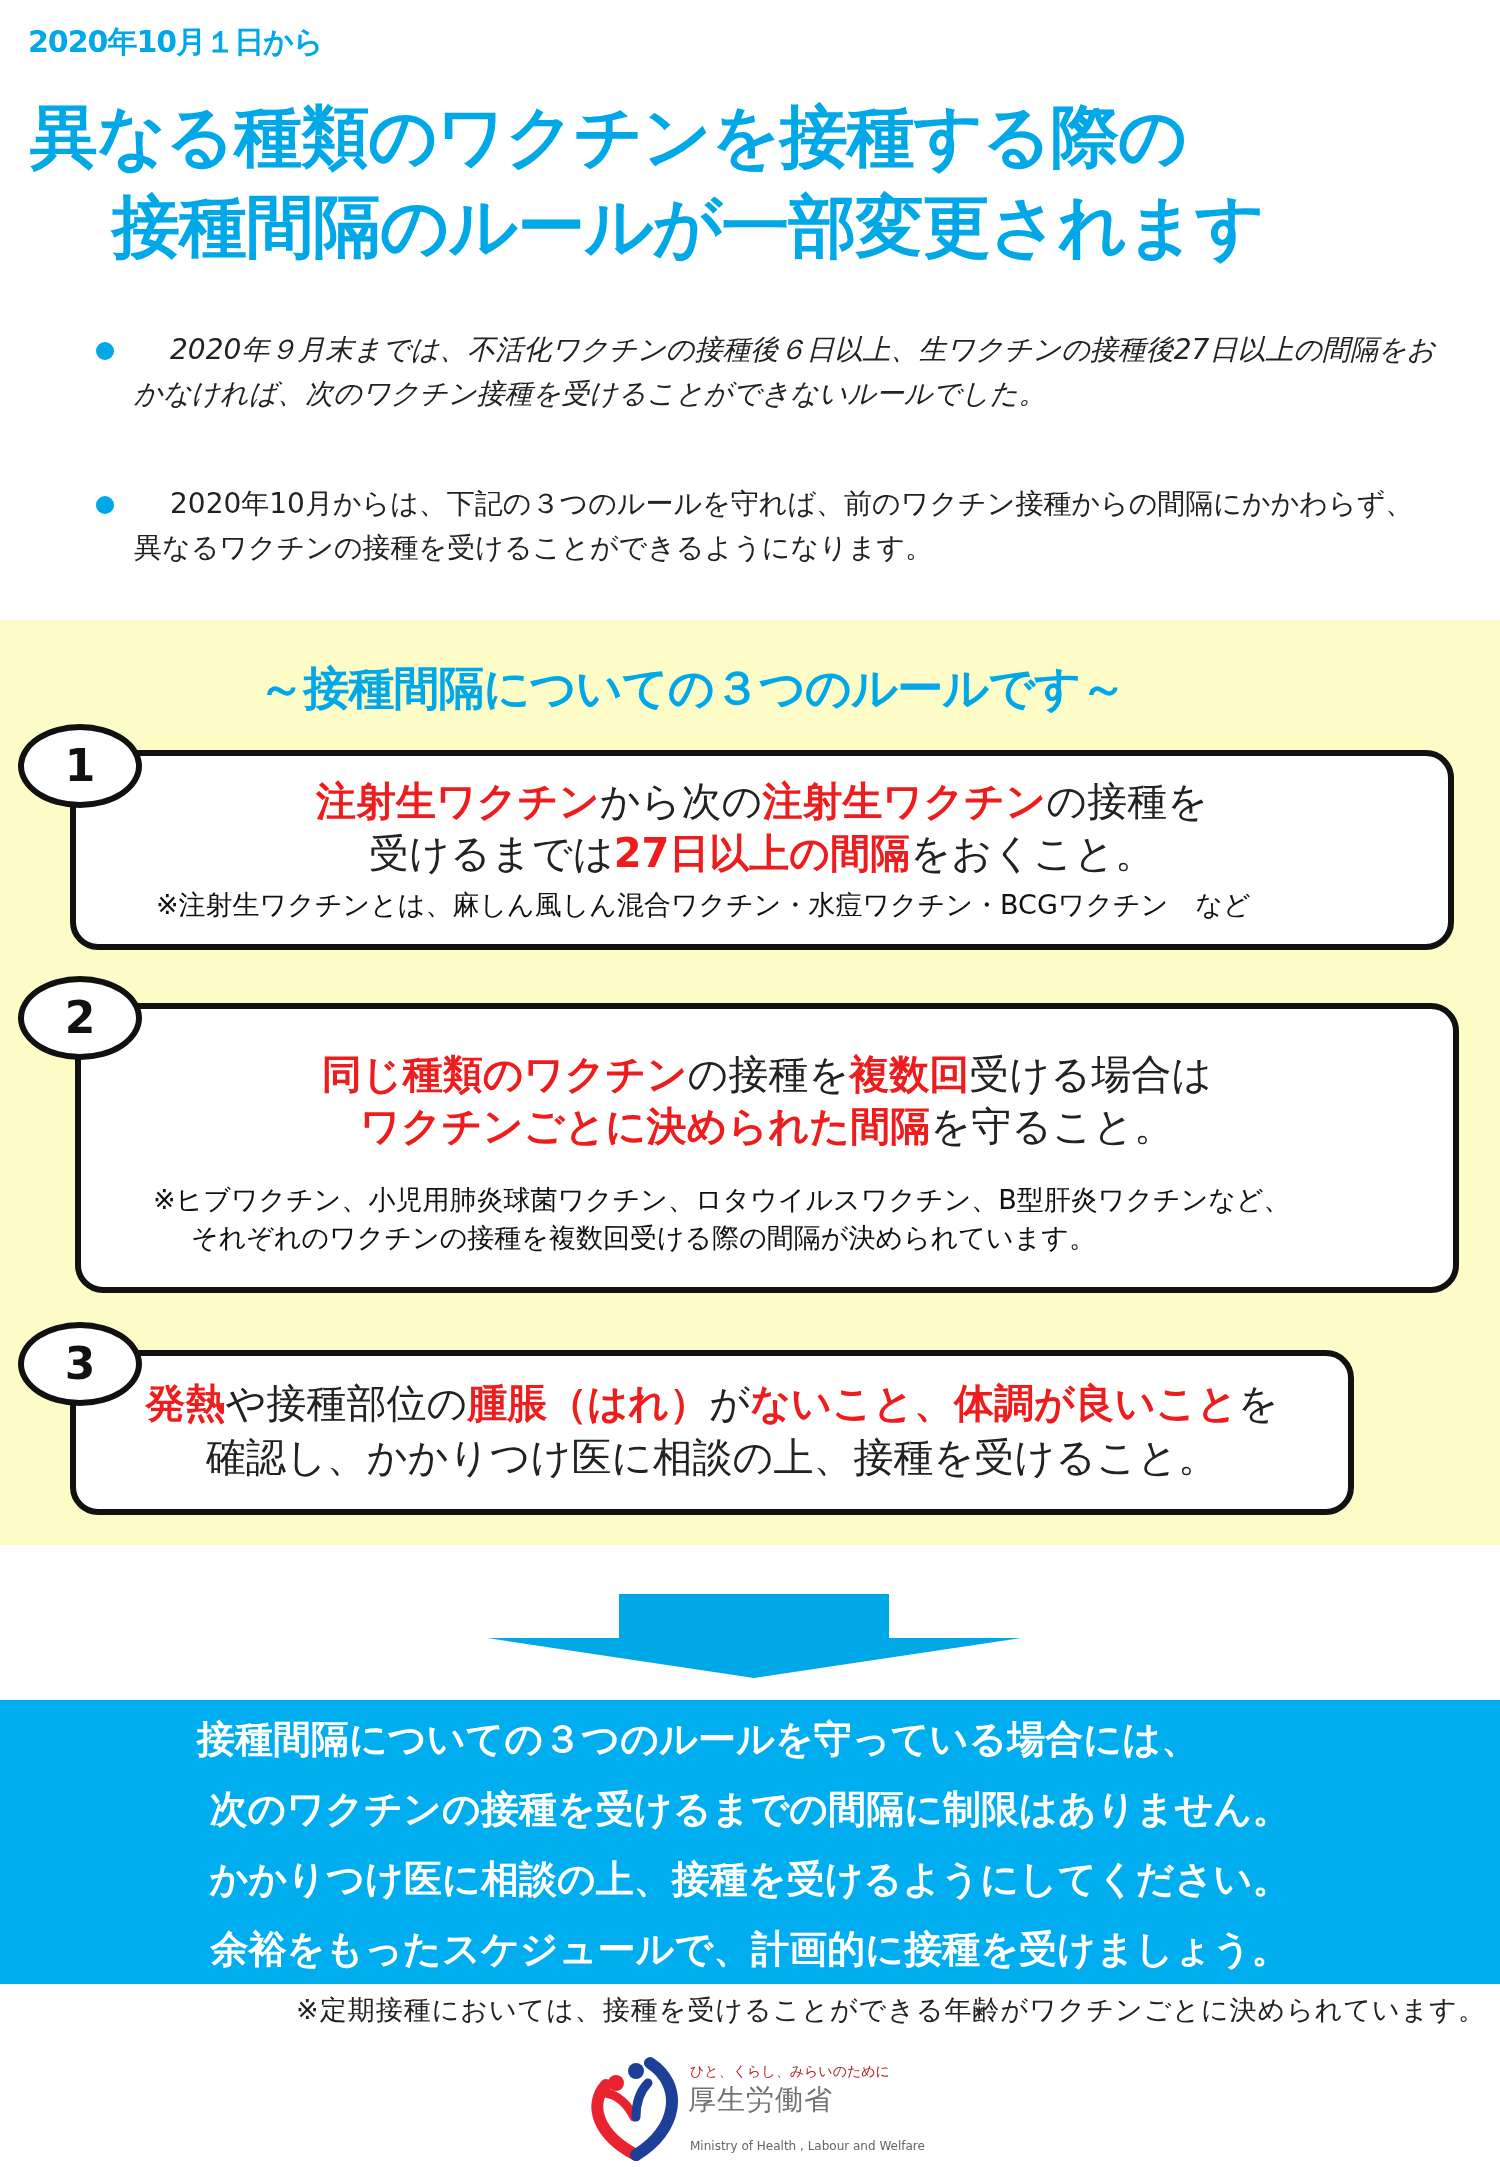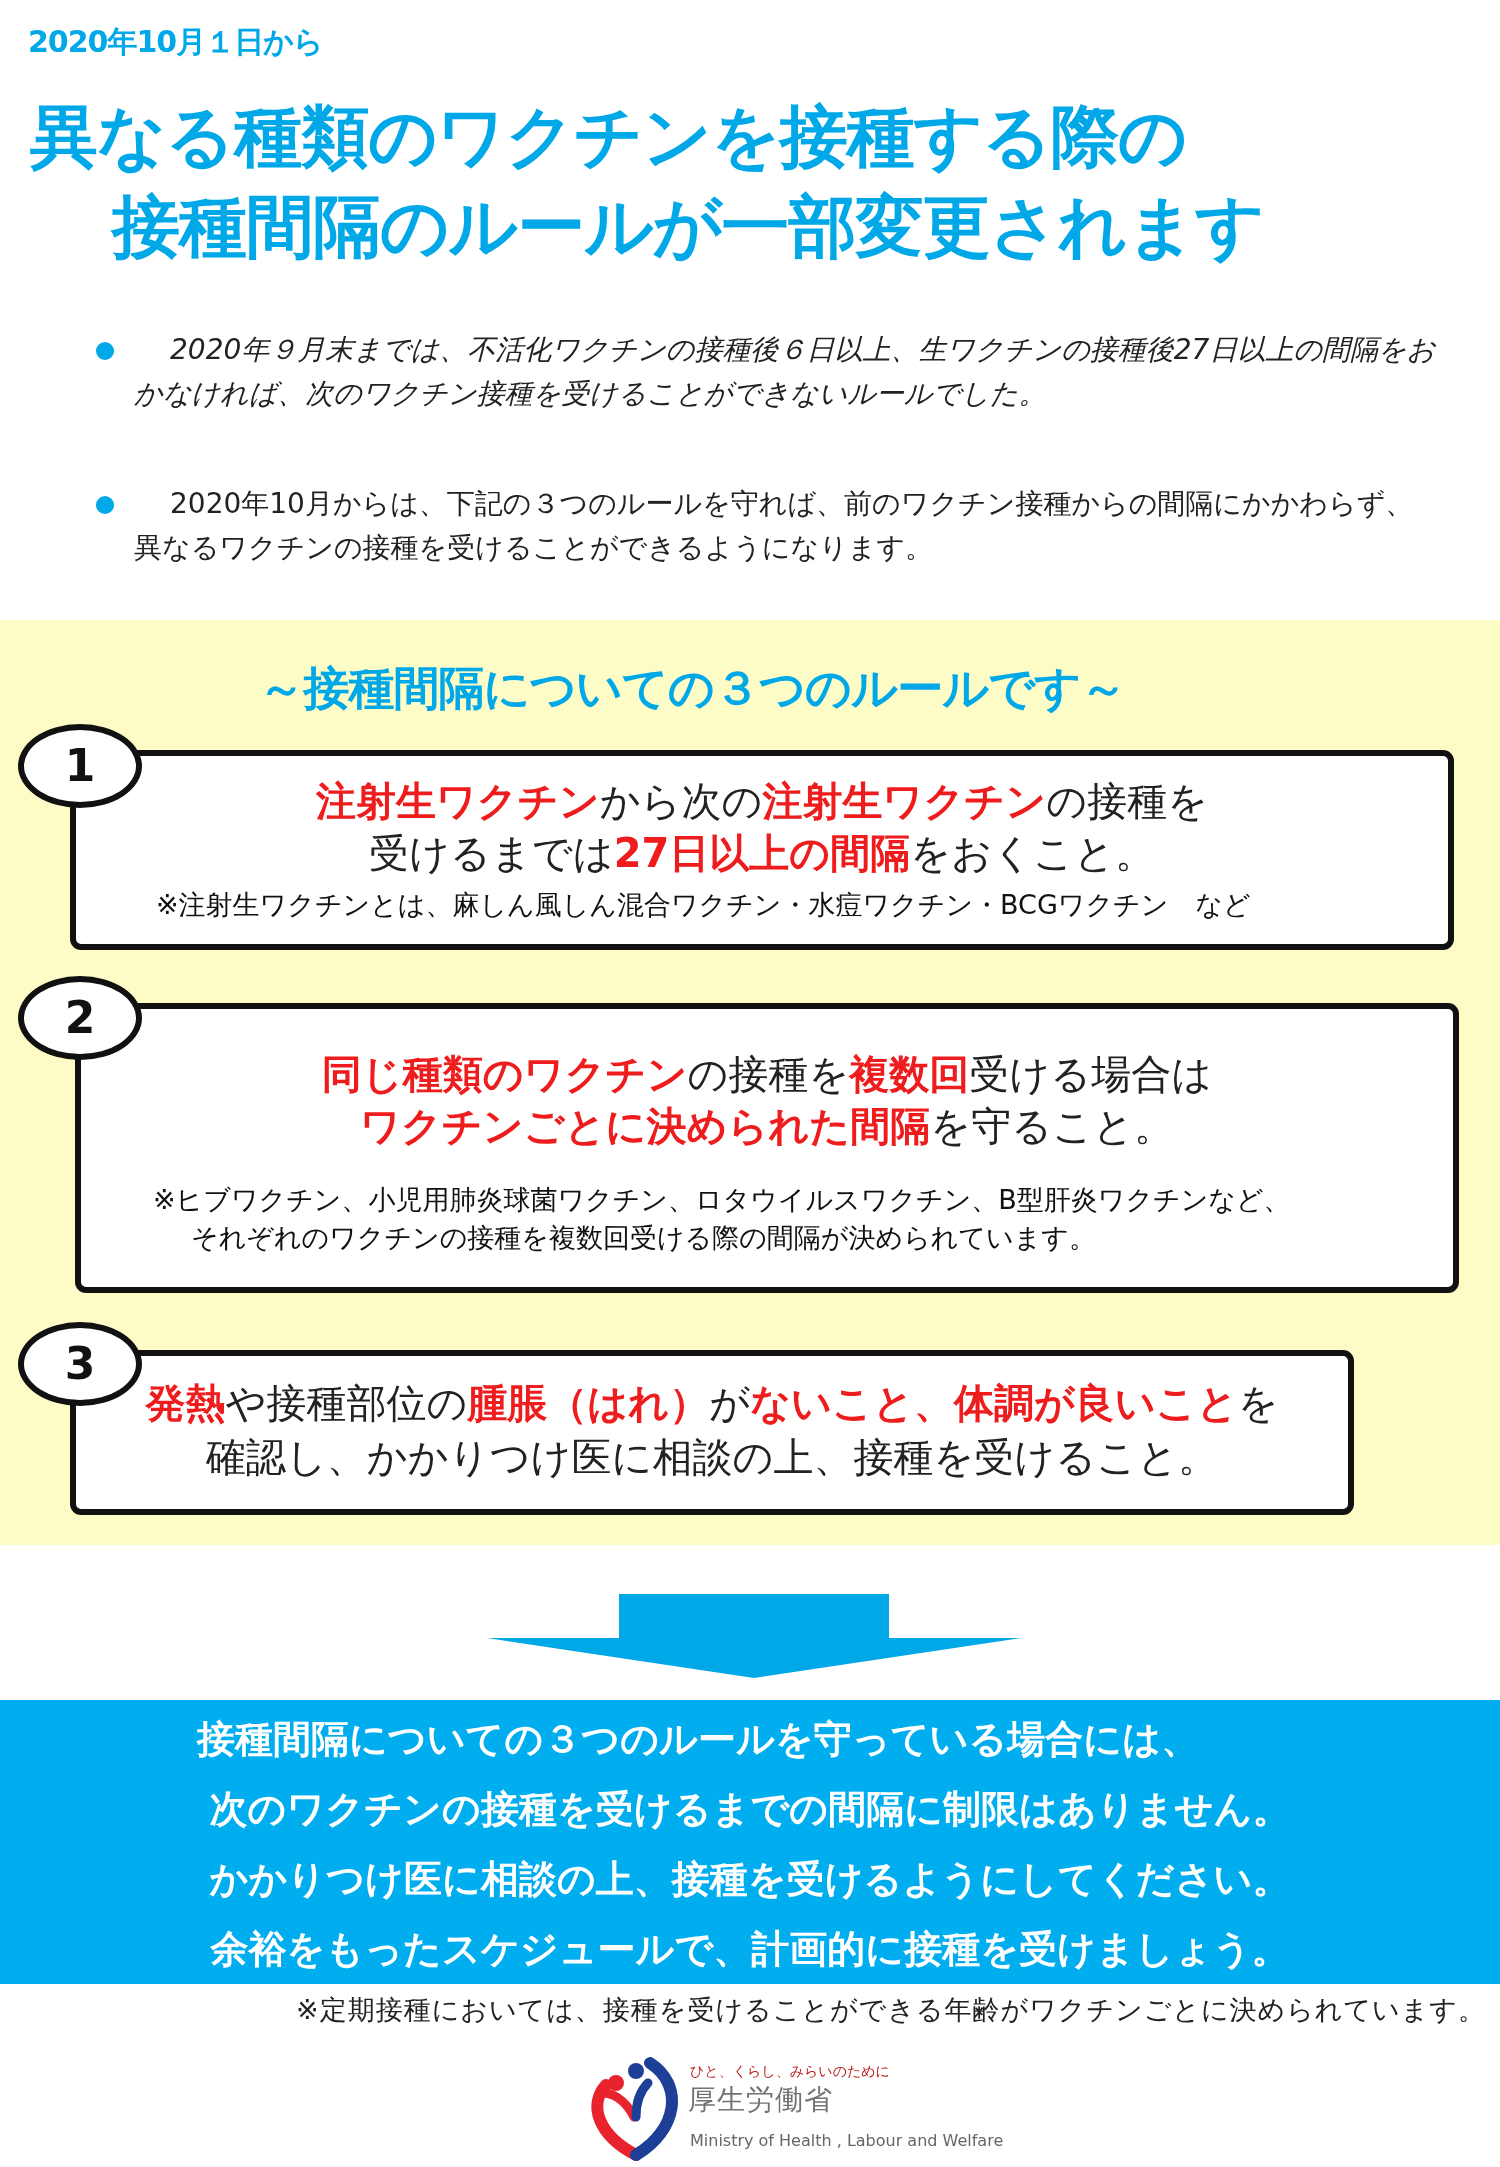--- a/index.html
+++ b/index.html
@@ -12,21 +12,21 @@
 
   .intro-item { position: absolute; left: 96px; width: 1340px; font-size: 28px; line-height: 44px; color: #222; }
   .intro-item .bullet { position: absolute; left: 0; top: 14px; width: 18px; height: 18px; border-radius: 50%; background: #00a8e8; }
   .intro-item .txt { padding-left: 38px; text-indent: 36px; display: block; }
   .intro-1 { top: 328px; font-style: italic; }
   .intro-2 { top: 482px; }
 
   .rules-panel { position: absolute; left: 0; top: 620px; width: 1500px; height: 925px; background: #fdfcc6; }
   .rules-heading { position: absolute; left: 0; top: 38px; width: 1384px; text-align: center; font-size: 46px; font-weight: bold; color: #00a8e8; letter-spacing: -1px; }
 
-  .rule-box { position: absolute; background: #fff; border: 6px solid #111; border-radius: 11px; }
+  .rule-box { position: absolute; background: #fff; border: 6px solid #111; border-radius: 28px; }
   .rule-num { position: absolute; width: 124px; height: 84px; border: 6px solid #111; border-radius: 50%; background: #fff; text-align: center; font-size: 44px; font-weight: bold; line-height: 72px; color: #111; }
   .rule-main { position: absolute; left: 0; width: 100%; text-align: center; font-size: 40px; line-height: 54px; color: #222; }
   .rule-main .red { color: #ee1c1c; font-weight: bold; }
   .rule-note { position: absolute; font-size: 27px; line-height: 38px; color: #111; }
 
   .box1 { left: 70px; top: 130px; width: 1384px; height: 200px; }
   .num1 { left: 18px; top: 104px; }
   .box2 { left: 75px; top: 383px; width: 1384px; height: 290px; }
   .num2 { left: 18px; top: 356px; }
   .box3 { left: 70px; top: 730px; width: 1284px; height: 165px; }
@@ -42,21 +42,21 @@
   .summary .l2 { top: 84px; }
   .summary .l3 { top: 154px; }
   .summary .l4 { top: 224px; }
 
   .footnote { position: absolute; right: 14px; top: 1992px; font-size: 27px; color: #222; letter-spacing: 1px; }
 
   .logo { position: absolute; left: 588px; top: 2055px; width: 300px; height: 110px; }
   .logo svg { position: absolute; left: 0; top: 0; }
   .logo .tagline { position: absolute; left: 102px; top: 8px; font-size: 14px; color: #b91c1c; white-space: nowrap; }
   .logo .name { position: absolute; left: 100px; top: 26px; font-size: 28px; color: #737373; font-weight: normal; letter-spacing: 1px; white-space: nowrap; }
-  .logo .en { position: absolute; left: 102px; top: 76px; font-size: 16px; color: #666; white-space: nowrap; }
+  .logo .en { position: absolute; left: 102px; top: 84px; font-size: 12px; color: #666; white-space: nowrap; }
 </style>
 </head>
 <body>
 
 <div class="date-label">2020年10月１日から</div>
 
 <h1 class="main-title">
   <span>異なる種類のワクチンを接種する際の</span>
   <span class="line2">接種間隔のルールが一部変更されます</span>
 </h1>

